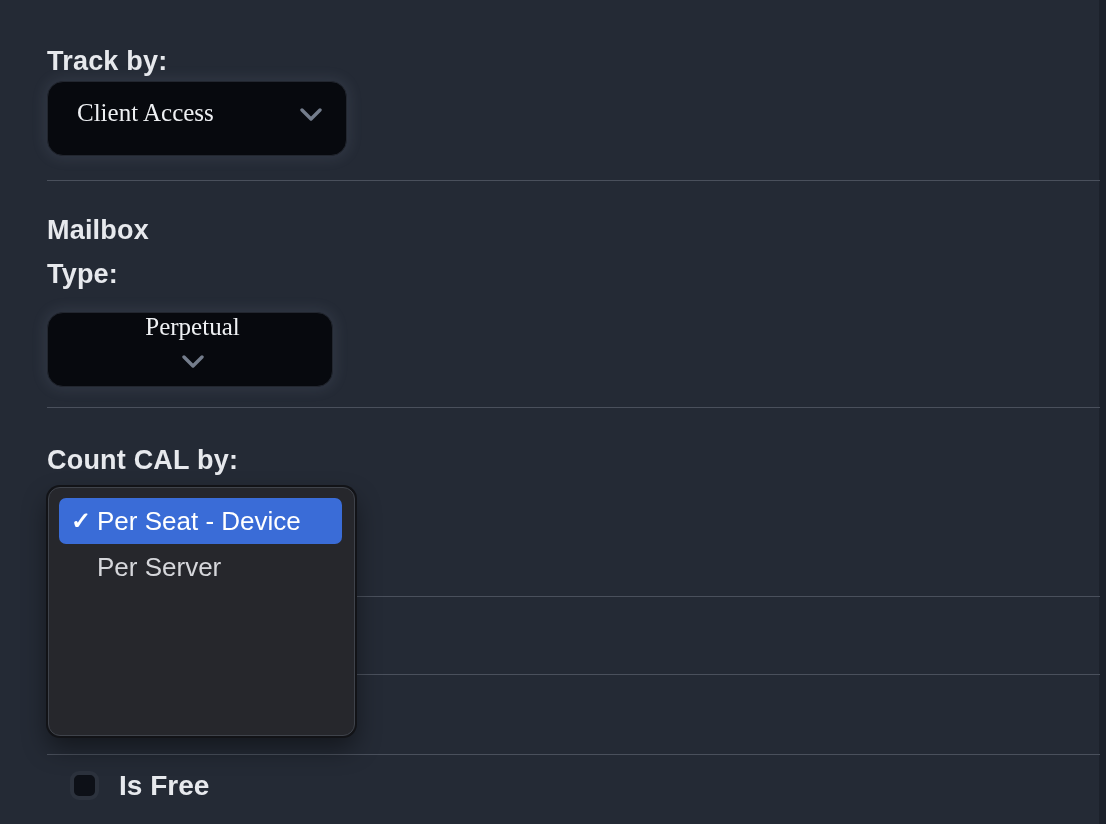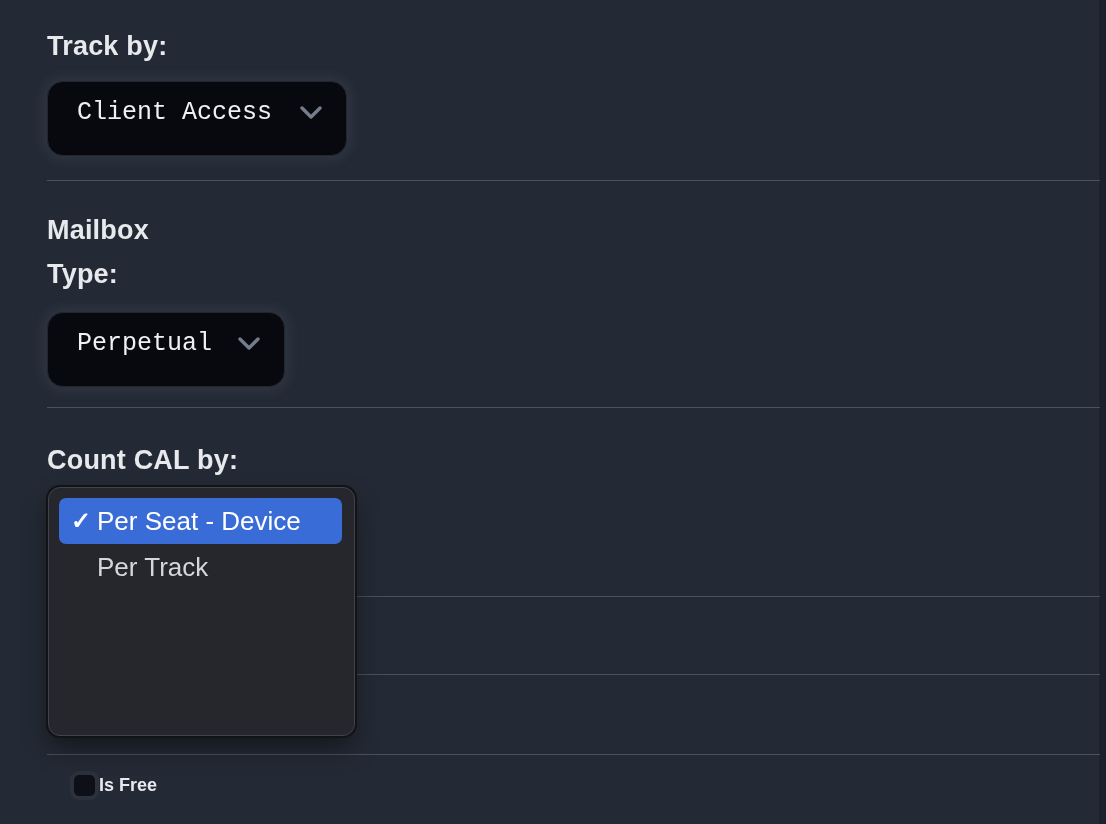--- a/index.html
+++ b/index.html
@@ -39,21 +39,21 @@
     background:var(--divider);
   }
   .select-btn{
     position:absolute;left:47px;
     display:flex;align-items:center;justify-content:space-between;
     background:var(--select-bg);
     border:1px solid #22262f;
     border-radius:16px;
     box-shadow:0 0 14px 3px rgba(165,180,205,0.10);
     color:var(--select-text);
-    font-family:Liberation Mono, monospace;
+    font-family:Liberation Serif, serif;
     font-size:25px;font-weight:500;
     padding:0 24px 12px 29px;
     cursor:pointer;
   }
   .select-btn .chev{display:block;}
   .menu{
     position:absolute;left:48px;top:487px;width:307px;height:249px;
     background:var(--menu-bg);
     border:1.5px solid var(--menu-border);
     border-radius:12px;
@@ -87,45 +87,46 @@
   }
   .checkbox{
     width:29px;height:29px;
     border:4px solid #2c323d;
     border-radius:9px;
     background:#0d1017;
     cursor:pointer;
   }
   .checkbox-label{
     color:var(--label);
-    font-size:18px;font-weight:700;
+    font-size:28px;font-weight:700;
+    margin-left:20px;
     line-height:29px;
   }
 </style>
 </head>
 <body>
 
 <div class="right-edge"></div>
 
-<div class="field-label" style="top:24px;">Track by:</div>
+<div class="field-label" style="top:39px;">Track by:</div>
 
 <button class="select-btn" style="top:81px;width:300px;height:75px;">
   <span>Client Access</span>
   <span class="chev">
     <svg width="22" height="13" viewBox="0 0 22 13" fill="none">
       <polyline points="2,2 11,11 20,2" stroke="#747d8c" stroke-width="3.4" stroke-linecap="round" stroke-linejoin="round"></polyline>
     </svg>
   </span>
 </button>
 
 <div class="divider" style="top:180px;"></div>
 
 <div class="field-label" style="top:208px;width:160px;">Mailbox Type:</div>
 
-<button class="select-btn" style="top:312px;width:238px;height:75px;">
+<button class="select-btn" style="top:312px;width:286px;height:75px;flex-direction:column;">
   <span>Perpetual</span>
   <span class="chev">
     <svg width="22" height="13" viewBox="0 0 22 13" fill="none">
       <polyline points="2,2 11,11 20,2" stroke="#747d8c" stroke-width="3.4" stroke-linecap="round" stroke-linejoin="round"></polyline>
     </svg>
   </span>
 </button>
 
 <div class="divider" style="top:407px;"></div>
 
@@ -135,20 +136,20 @@
 <div class="divider" style="top:674px;"></div>
 <div class="divider" style="top:754px;"></div>
 
 <div class="menu" id="count-cal-menu">
     <div class="menu-item selected">
       <span class="check-col">✓</span>
       <span>Per Seat - Device</span>
     </div>
     <div class="menu-item">
       <span class="check-col"></span>
-      <span>Per Track</span>
+      <span>Per Server</span>
     </div>
   </div>
 
 <div class="checkbox-row">
   <div class="checkbox"></div>
   <div class="checkbox-label">Is Free</div>
 </div>
 
 </body></html>

